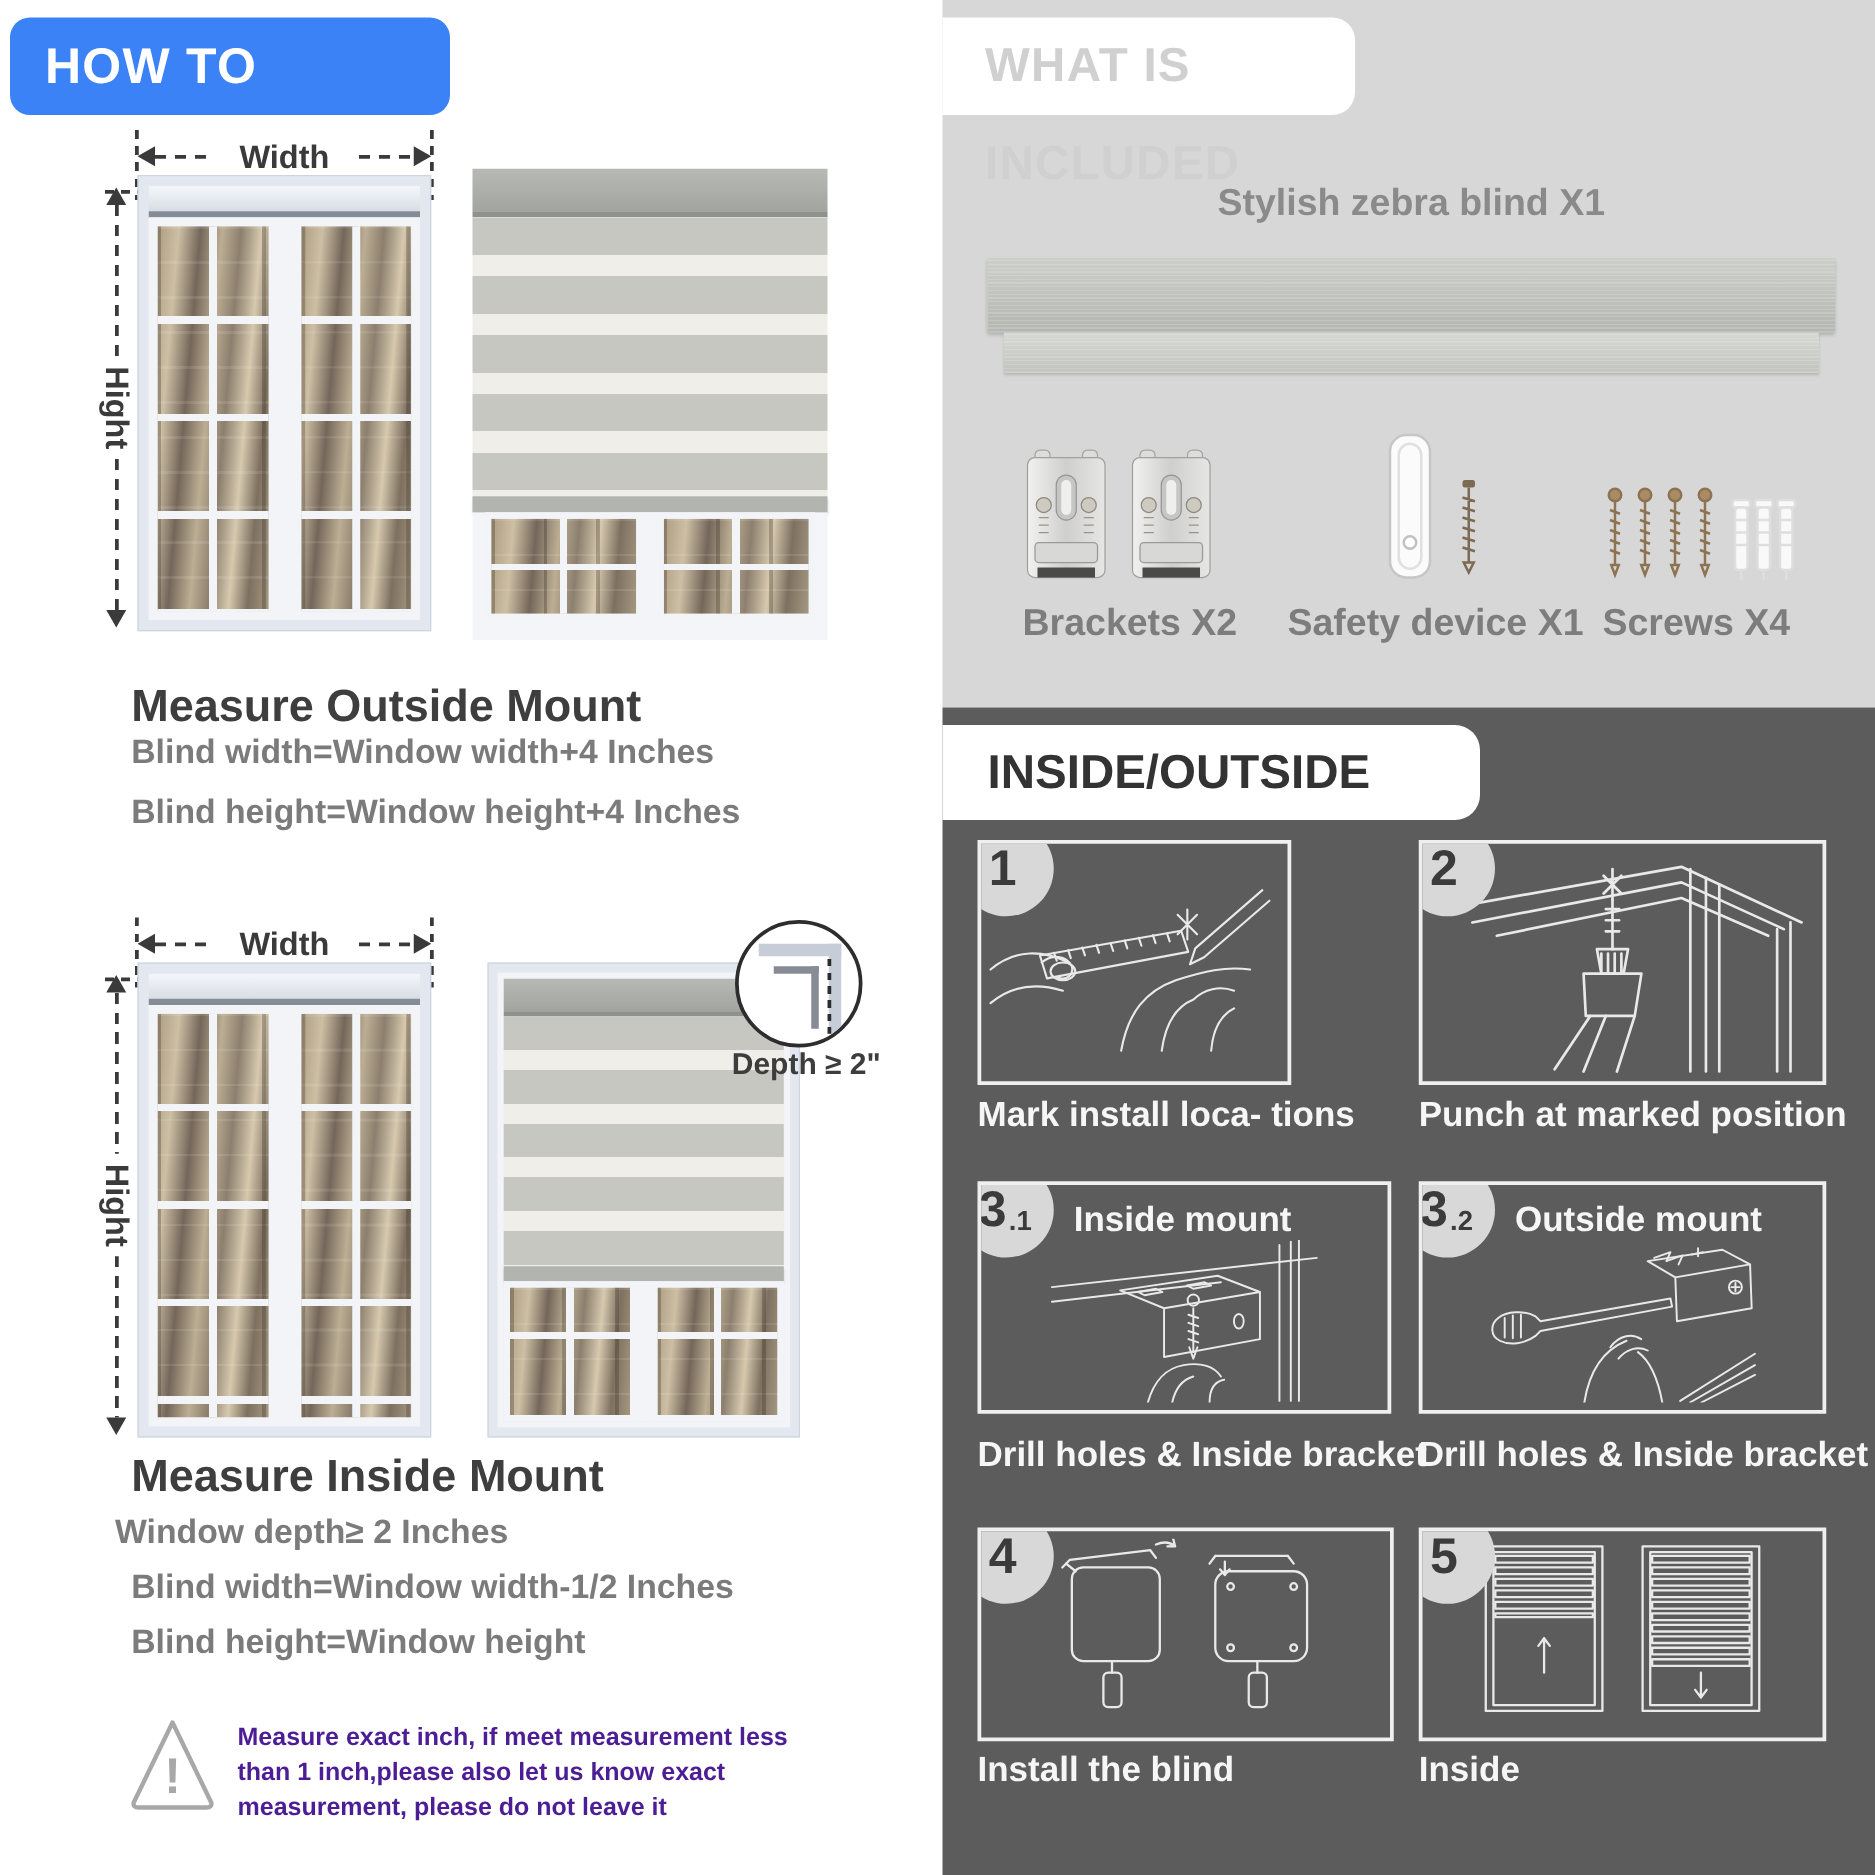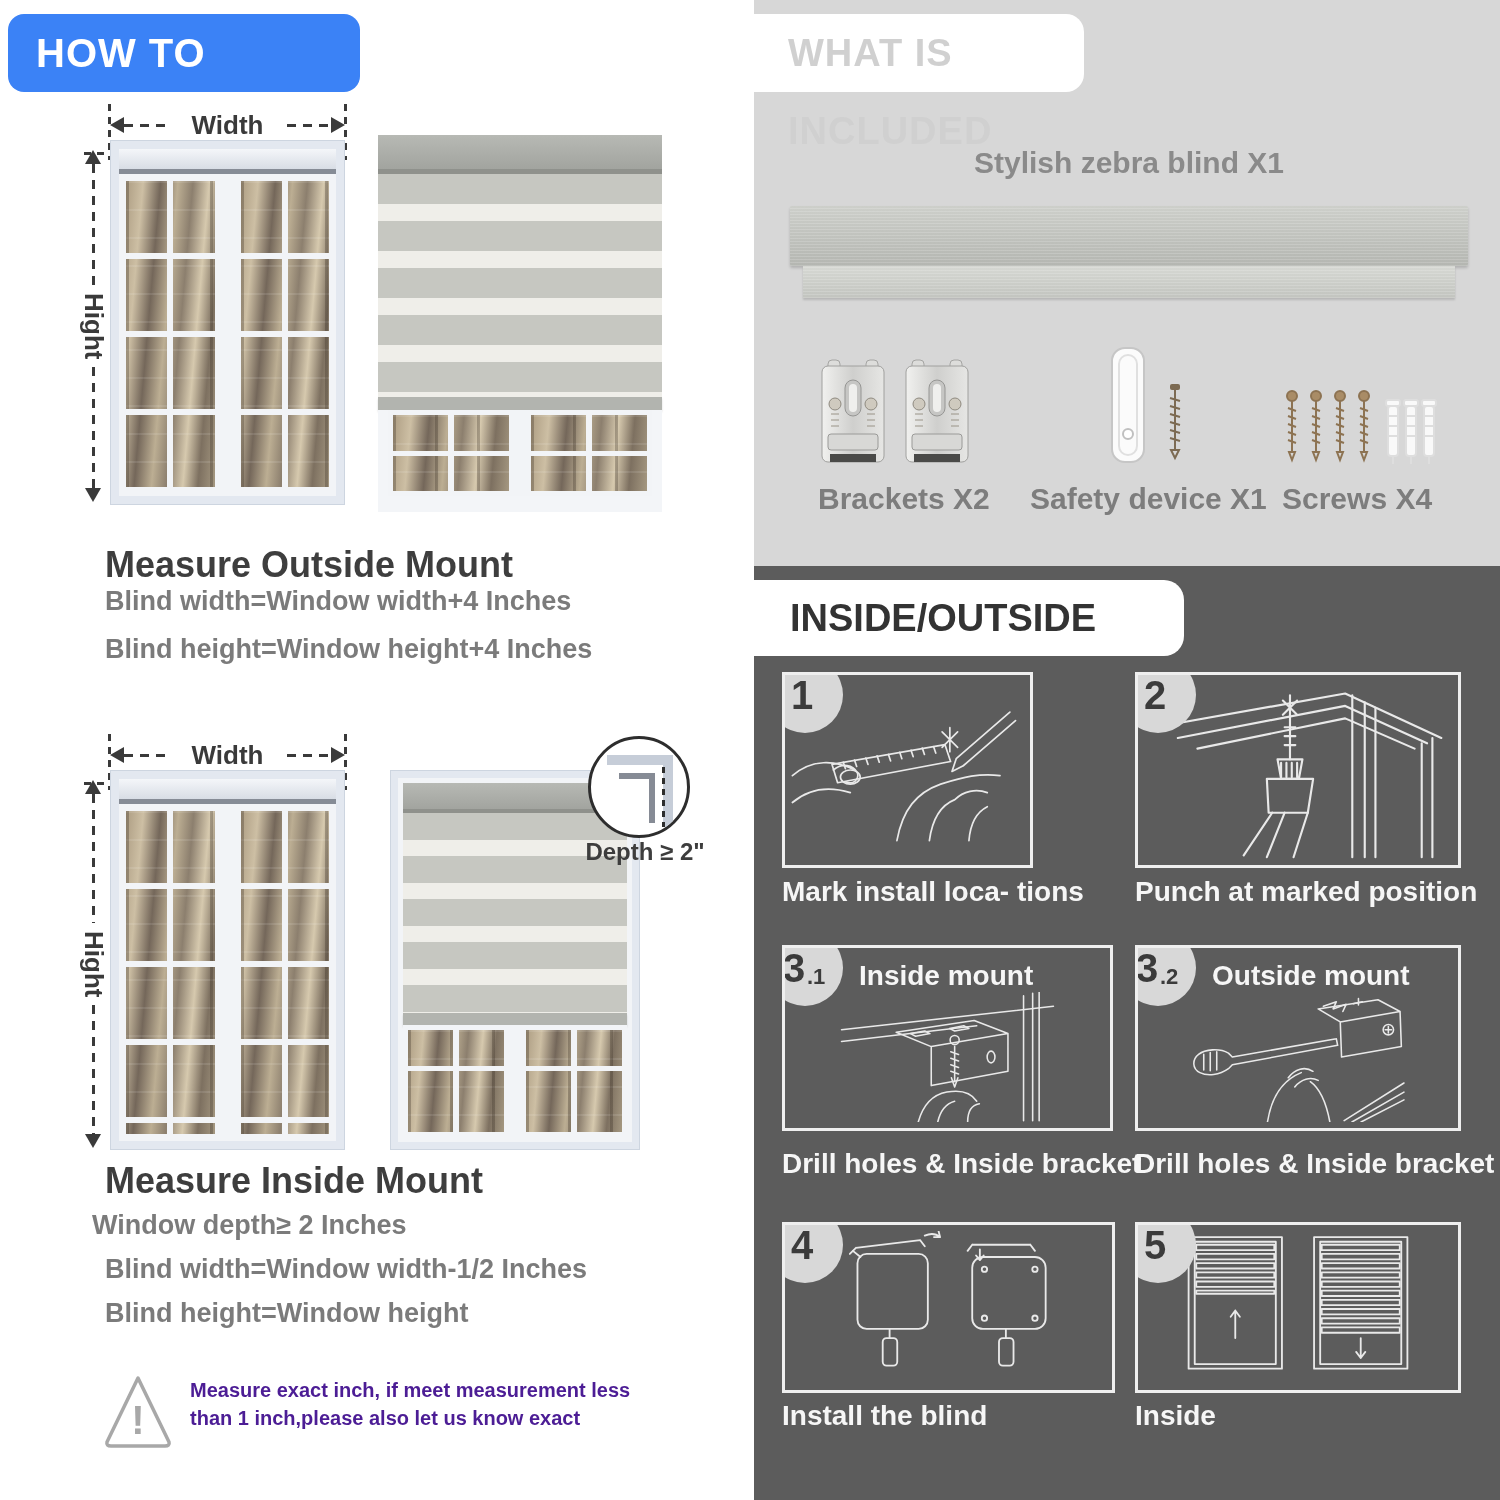--- a/index.html
+++ b/index.html
@@ -229,20 +229,21 @@
 
 <div class="abs" style="left:103px;top:1372px;">
   <svg width="70" height="78" viewBox="0 0 70 78">
     <path d="M35,6 L66,70 Q67,74 62,74 L8,74 Q3,74 4,70 Z" fill="none" stroke="#a8a8a8" stroke-width="3.5" stroke-linejoin="round"></path>
     <text x="35" y="62" text-anchor="middle" font-size="40" font-weight="bold" fill="#a8a8a8" font-family="Liberation Sans, sans-serif">!</text>
   </svg>
 </div>
 <div class="abs warn-text" style="left:190px;top:1376px;width:470px;">
   <div>Measure exact inch, if meet measurement less</div>
   <div>than 1 inch,please also let us know exact</div>
+  <div>measurement, please do not leave it</div>
 </div>
 
 <div class="abs right-top"></div>
 <div class="abs right-bottom"></div>
 
 <div class="abs hdr-included">WHAT IS INCLUDED</div>
 <div class="abs blind-x1">Stylish zebra blind X1</div>
 
 <div class="abs headrail"></div>
 <div class="abs headrail-lip"></div>

